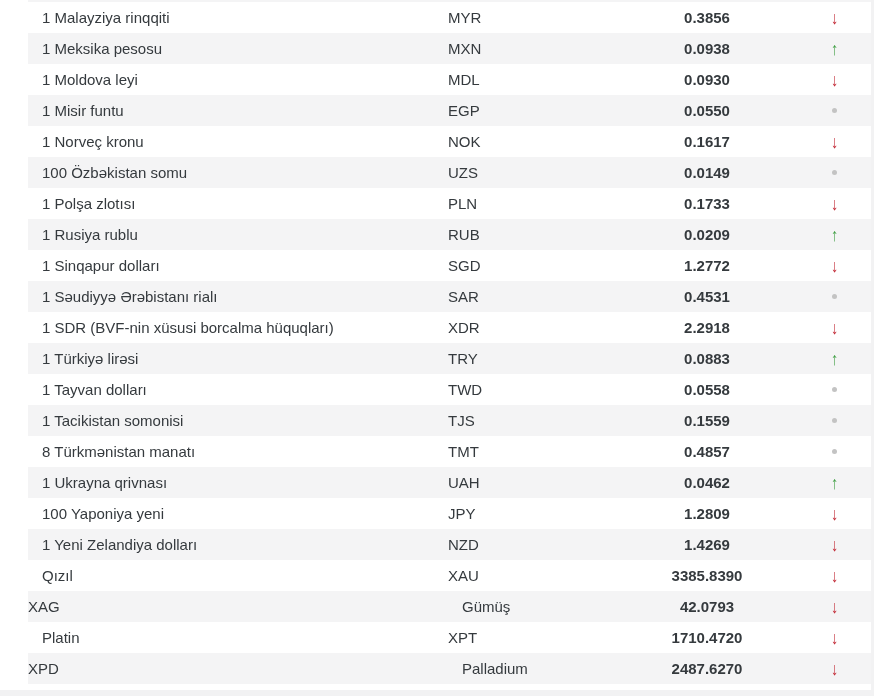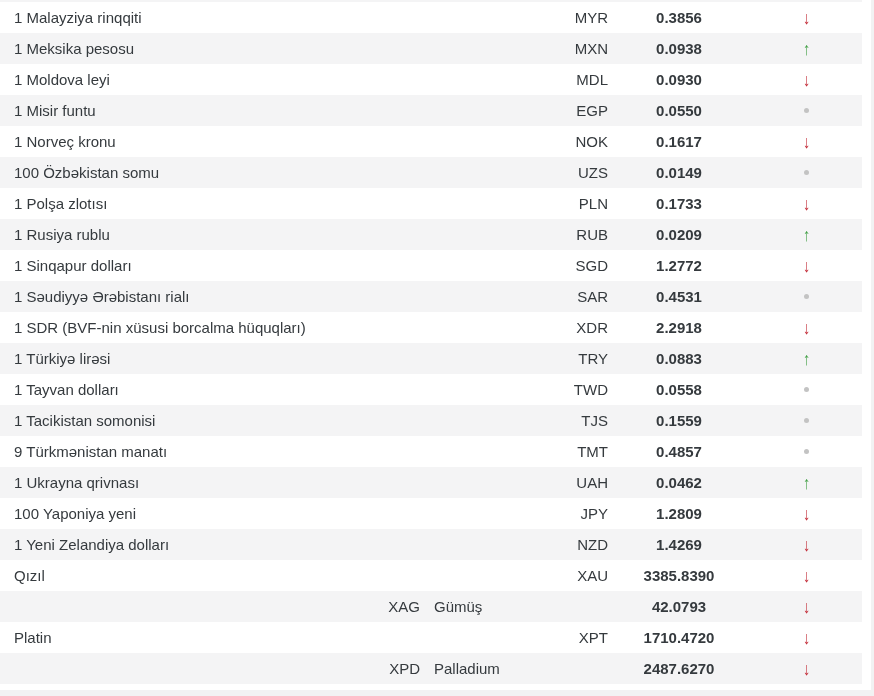--- a/index.html
+++ b/index.html
@@ -2,29 +2,29 @@
 <html style="--down: #c42f3b; --up: #43a047; --neutral-dot: #c3c3c3; --row-alt-bg: #f4f4f5; --text: #353a3e; --footer-bg: #f2f2f3; --page-bg: #ffffff;"><head>
 <meta charset="utf-8">
 <style>
   :root{
     --down:#c42f3b; --up:#43a047; --neutral-dot:#c3c3c3;
     --row-alt-bg:#f4f4f5; --text:#353a3e; --footer-bg:#f2f2f3; --page-bg:#ffffff;
   }
   *{margin:0;padding:0;box-sizing:border-box;}
   html,body{width:874px;height:696px;overflow:hidden;}
   body{font-family:"Liberation Sans","DejaVu Sans",sans-serif;background:var(--page-bg);}
-  .page{position:relative;width:874px;height:696px;background:var(--page-bg);}
+  .page{position:relative;width:874px;height:696px;background:var(--page-bg);padding-left:28px;}
   .rates-table{width:862px;}
   .top-sliver{width:862px;height:2px;background:var(--row-alt-bg);}
   .row{display:grid;grid-template-columns:420px 188px 142px 112px;height:31px;align-items:center;
        font-size:15px;color:var(--text);background:#ffffff;}
   .row.alt{background:var(--row-alt-bg);}
   .cell{white-space:nowrap;overflow:hidden;}
   .cell.name{padding-left:14px;text-align:left;}
-  .cell.code{text-align:right;}
+  .cell.code{text-align:left;}
   .cell.rate{text-align:center;font-variant-numeric:tabular-nums;font-weight:bold;}
   .cell.trend{text-align:center;line-height:0;}
   .trend-icon{display:inline-block;line-height:1;}
   .trend-icon.down{color:var(--down);font-size:18px;font-weight:400;transform:scaleX(.8);}
   .trend-icon.up{color:var(--up);font-size:18px;font-weight:400;transform:scaleX(.8);}
   .trend-icon.neutral{width:5px;height:5px;border-radius:50%;background:var(--neutral-dot);}
   .footer-strip{position:absolute;left:0;bottom:0;width:874px;height:6px;background:var(--footer-bg);}
   .right-edge-strip{position:absolute;top:0;right:0;width:3px;height:696px;background:var(--footer-bg);}
 </style>
 </head>
@@ -154,21 +154,21 @@
   <div class="row alt">
     <div class="cell name">1 Tacikistan somonisi</div>
     <div class="cell code">TJS</div>
     <div class="cell rate">0.1559</div>
     <div class="cell trend">
       <span class="trend-icon neutral"></span>
     </div>
   </div>
 
   <div class="row">
-    <div class="cell name">9 Türkmənistan manatı</div>
+    <div class="cell name">8 Türkmənistan manatı</div>
     <div class="cell code">TMT</div>
     <div class="cell rate">0.4857</div>
     <div class="cell trend">
       <span class="trend-icon neutral"></span>
     </div>
   </div>
 
   <div class="row alt">
     <div class="cell name">1 Ukrayna qrivnası</div>
     <div class="cell code">UAH</div>

